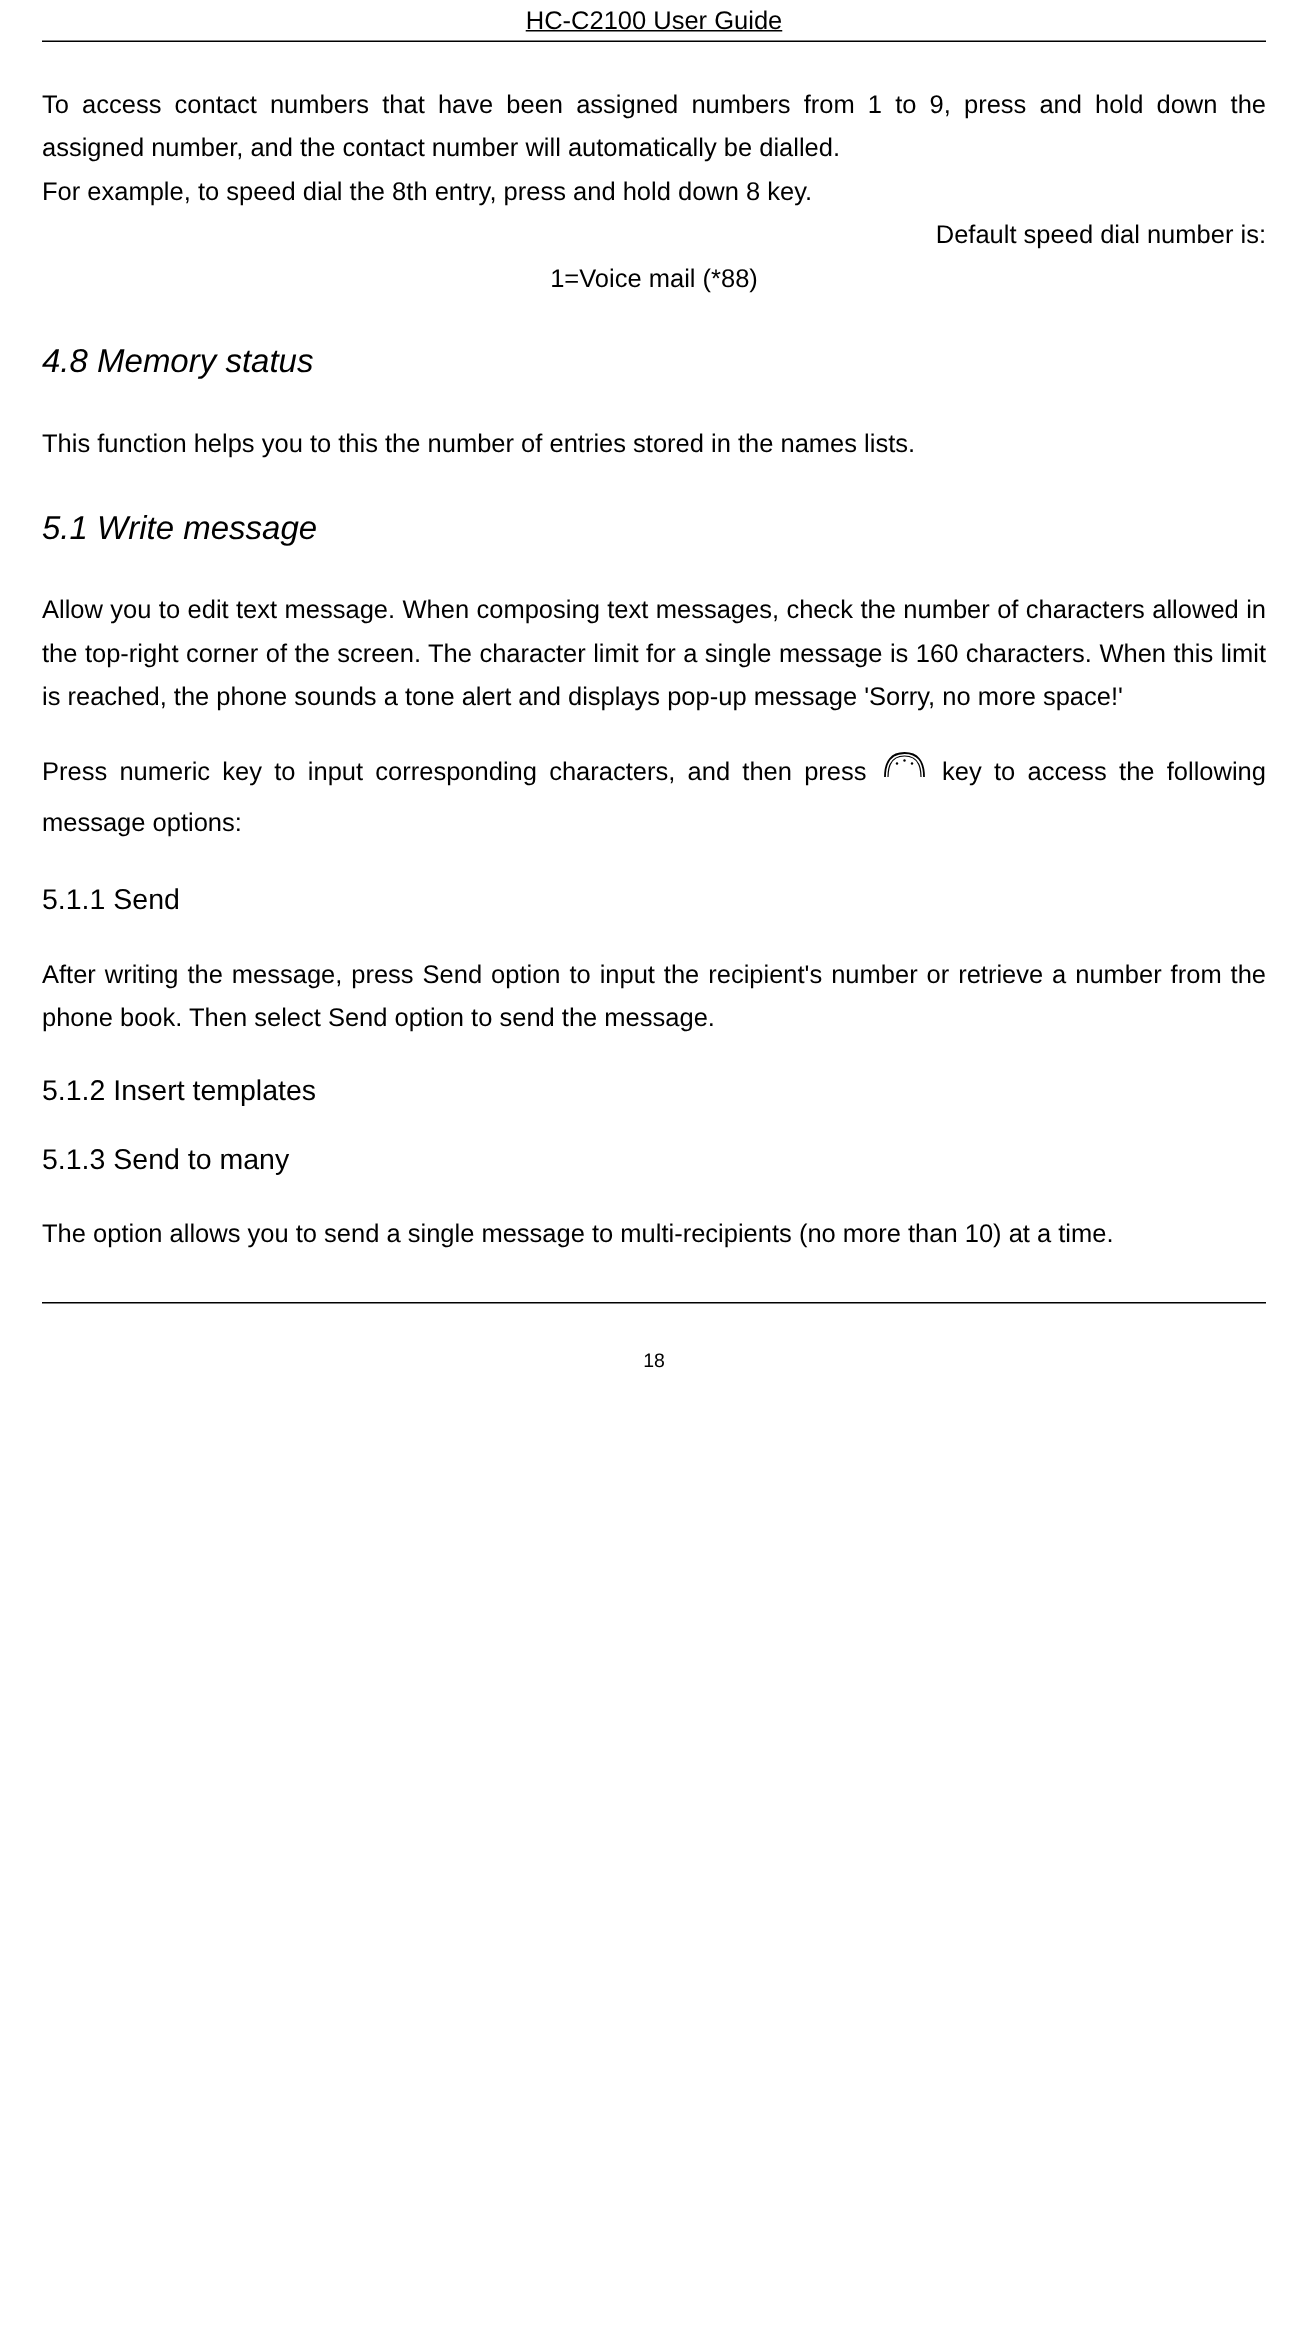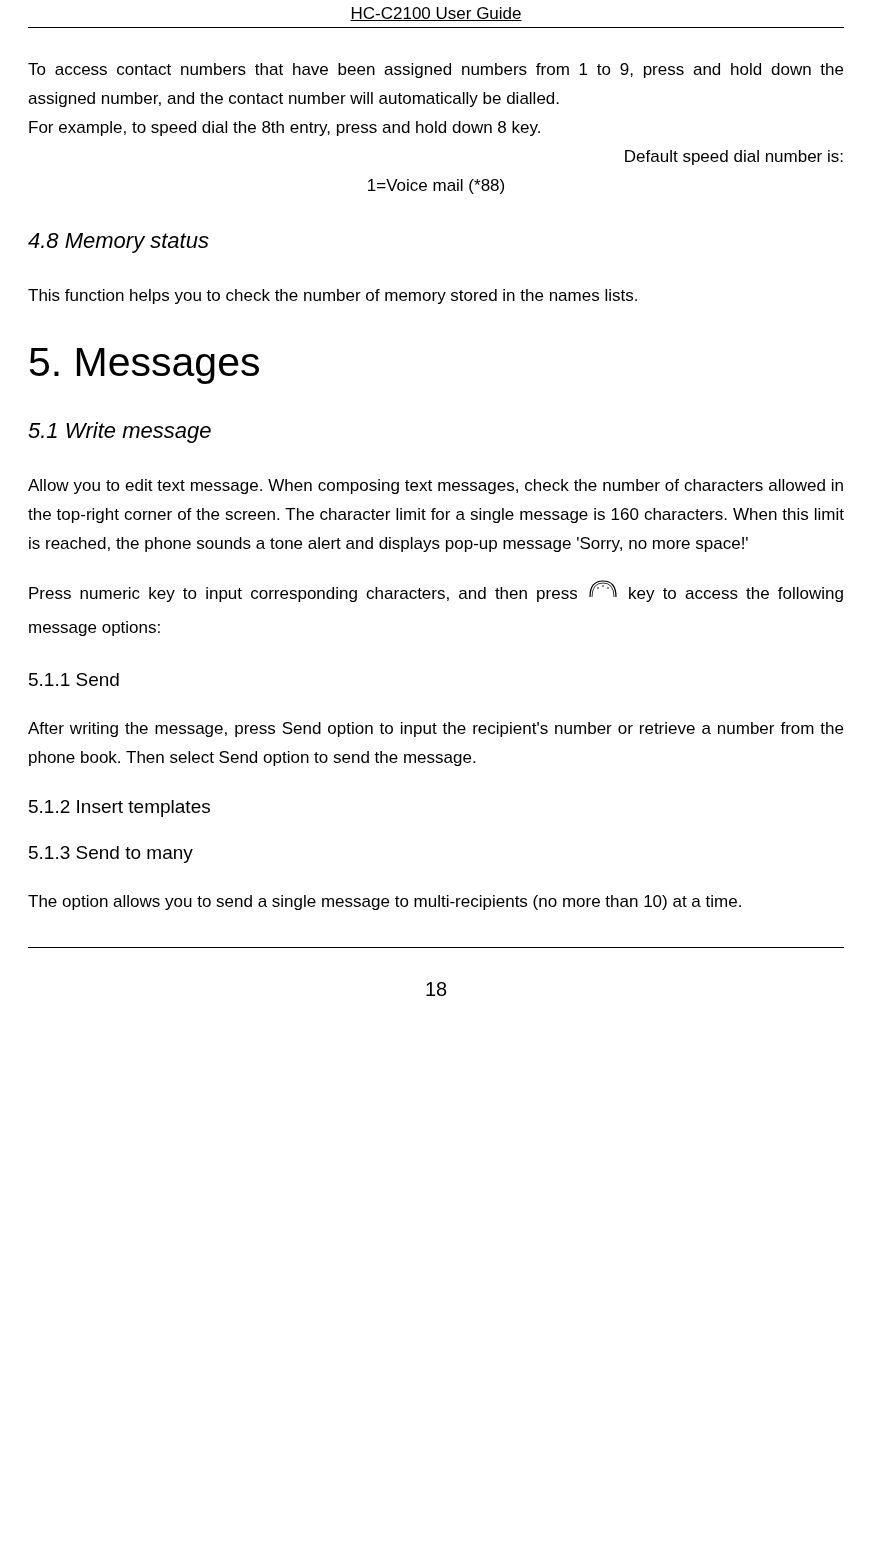--- a/index.html
+++ b/index.html
@@ -57,21 +57,21 @@
       margin-top: 24px;
       margin-bottom: 24px;
     }
     .key-icon {
       display: inline-block;
       vertical-align: middle;
       margin: 0 2px;
     }
     .footer {
       text-align: center;
-      font-size: 20px;
+      font-size: 13px;
       padding: 30px 0 10px 0;
       border-top: 1.5px solid black;
       margin-top: 30px;
     }
     .para-space {
       margin-top: 18px;
     }
   </style>
 </head>
 <body>
@@ -82,23 +82,22 @@
   </div>
 
   <div class="content">
 
     <div class="body-text">To access contact numbers that have been assigned numbers from 1 to 9, press and hold down the assigned number, and the contact number will automatically be dialled.</div>
     <div class="body-text" style="text-align:left;">For example, to speed dial the 8th entry, press and hold down 8 key.</div>
     <div class="body-text" style="text-align:right;">Default speed dial number is:</div>
     <div class="body-text" style="text-align:center;">1=Voice mail (*88)</div>
 
     <div class="h2">4.8 Memory status</div>
-    <div class="body-text" style="text-align:left;">This function helps you to check the number of memory stored in the names lists.</div>
+    <div class="body-text" style="text-align:left;">This function helps you to this the number of entries stored in the names lists.</div>
 
-    <div class="h1">5. Messages</div>
 
     <div class="h2">5.1 Write message</div>
     <div class="body-text">Allow you to edit text message. When composing text messages, check the number of characters allowed in the top-right corner of the screen. The character limit for a single message is 160 characters. When this limit is reached, the phone sounds a tone alert and displays pop-up message 'Sorry, no more space!'</div>
     <div class="body-text para-space" style="line-height:1.9;">
       <span>Press numeric key to input corresponding characters, and then press </span><span class="key-icon"><svg width="30" height="24" viewBox="0 0 30 24">
             <path d="M 2 20 Q 2 4 15 4 Q 28 4 28 20" fill="none" stroke="black" stroke-width="1.2"></path>
             <path d="M 4 20 Q 4 6 15 6 Q 26 6 26 20" fill="none" stroke="black" stroke-width="0.8"></path>
             <circle cx="10" cy="11" r="0.8" fill="black"></circle>
             <circle cx="15" cy="9" r="0.8" fill="black"></circle>
             <circle cx="20" cy="11" r="0.8" fill="black"></circle>

